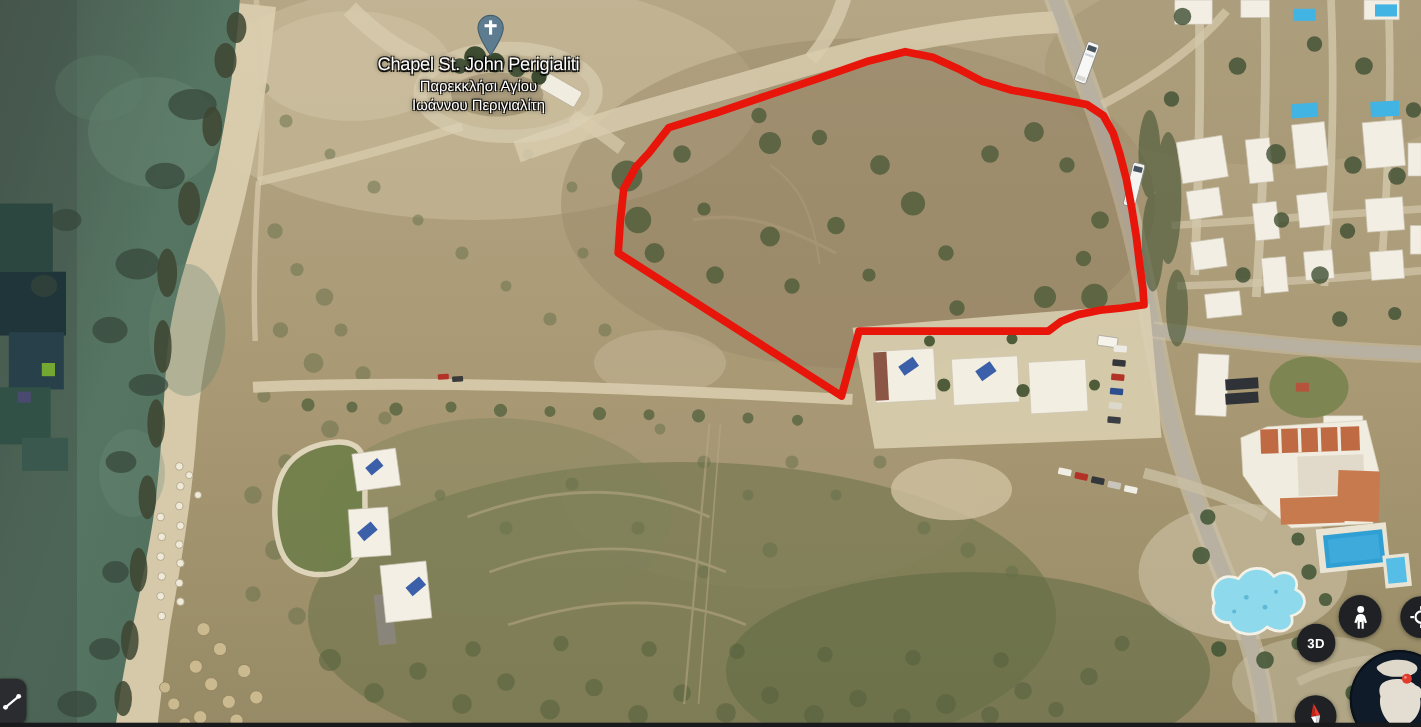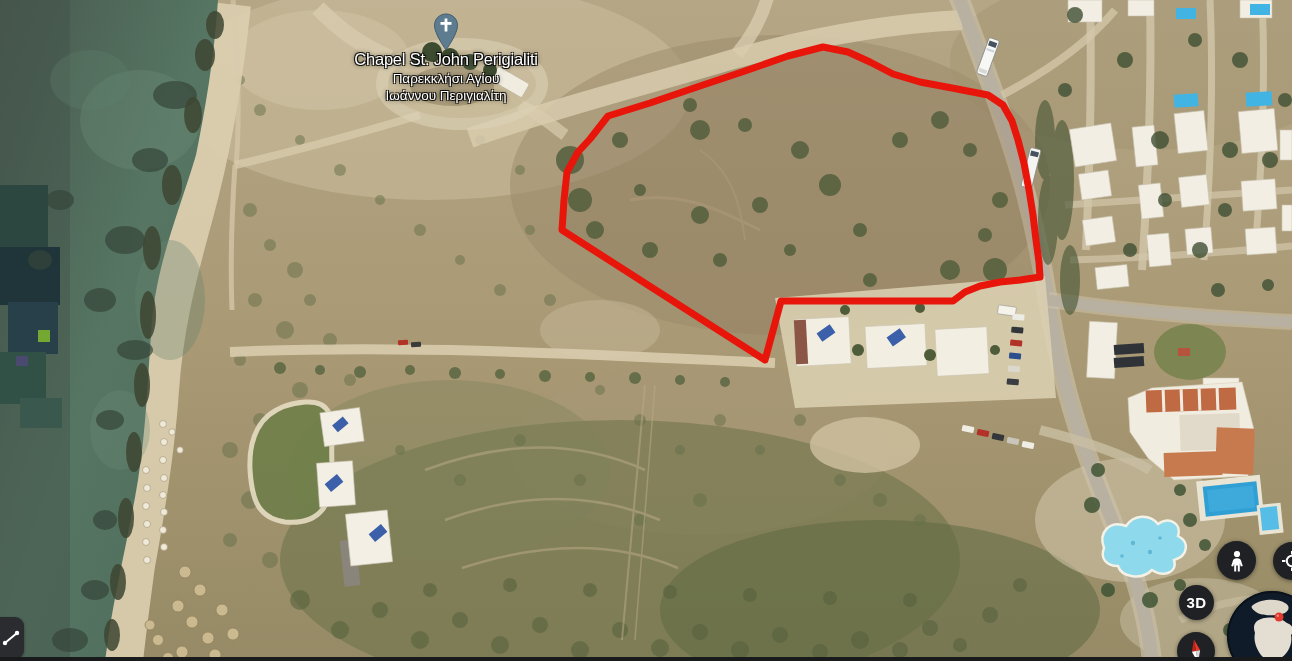--- a/index.html
+++ b/index.html
@@ -3,39 +3,39 @@
 <meta charset="utf-8">
 <style>
   html,body{margin:0;padding:0;background:#111;}
   .stage{
     position:relative;width:1292px;height:661px;overflow:hidden;
     font-family:"Liberation Sans",sans-serif;background:#ab9c7d;
   }
   .stage svg.map-art{position:absolute;left:0;top:0;display:block;}
   
   .poi-label{
-    position:absolute;left:289px;top:51px;width:314px;text-align:center;
+    position:absolute;left:278px;top:51px;width:314px;text-align:center;
     color:#fff;pointer-events:auto;cursor:pointer;line-height:1.08;
     text-shadow:-1px -1px 0 rgba(0,0,0,.8),1px -1px 0 rgba(0,0,0,.8),
                 -1px 1px 0 rgba(0,0,0,.8),1px 1px 0 rgba(0,0,0,.8),
                 0 0 5px rgba(0,0,0,.9);
   }
   .poi-title{font-size:16.5px;font-weight:500;letter-spacing:-.2px;}
   .poi-sub{font-size:13.5px;font-weight:400;margin-top:3px;}
   .poi-pin{position:absolute;left:433px;top:13px;width:26px;height:40px;}
   
   .ctl{
     position:absolute;border-radius:50%;background:#1f2125;
     display:flex;align-items:center;justify-content:center;
     box-shadow:0 1px 4px rgba(0,0,0,.45);color:#fff;
   }
   .ctl-pegman{left:1217px;top:541px;width:39px;height:39px;}
   .ctl-location{left:1273px;top:542px;width:38px;height:38px;}
-  .ctl-3d{left:1179px;top:585px;width:35px;height:35px;
-          font-size:15px;font-weight:700;letter-spacing:.3px;}
+  .ctl-3d{left:1179px;top:567px;width:35px;height:35px;
+          font-size:12px;font-weight:700;letter-spacing:.3px;}
   .ctl-compass{left:1177px;top:632px;width:38px;height:38px;}
   .ctl-globe{left:1227px;top:591px;width:90px;height:90px;background:#0d1622;overflow:hidden;}
   .ctl-measure{
     position:absolute;left:0;top:617px;width:24px;height:42px;
     background:#2a2c2f;border-radius:0 9px 9px 0;
     box-shadow:0 1px 3px rgba(0,0,0,.4);
     display:flex;align-items:center;justify-content:center;
   }
   .bottom-strip{position:absolute;left:0;top:657px;width:100%;height:4px;background:#191a1c;}
 </style>

